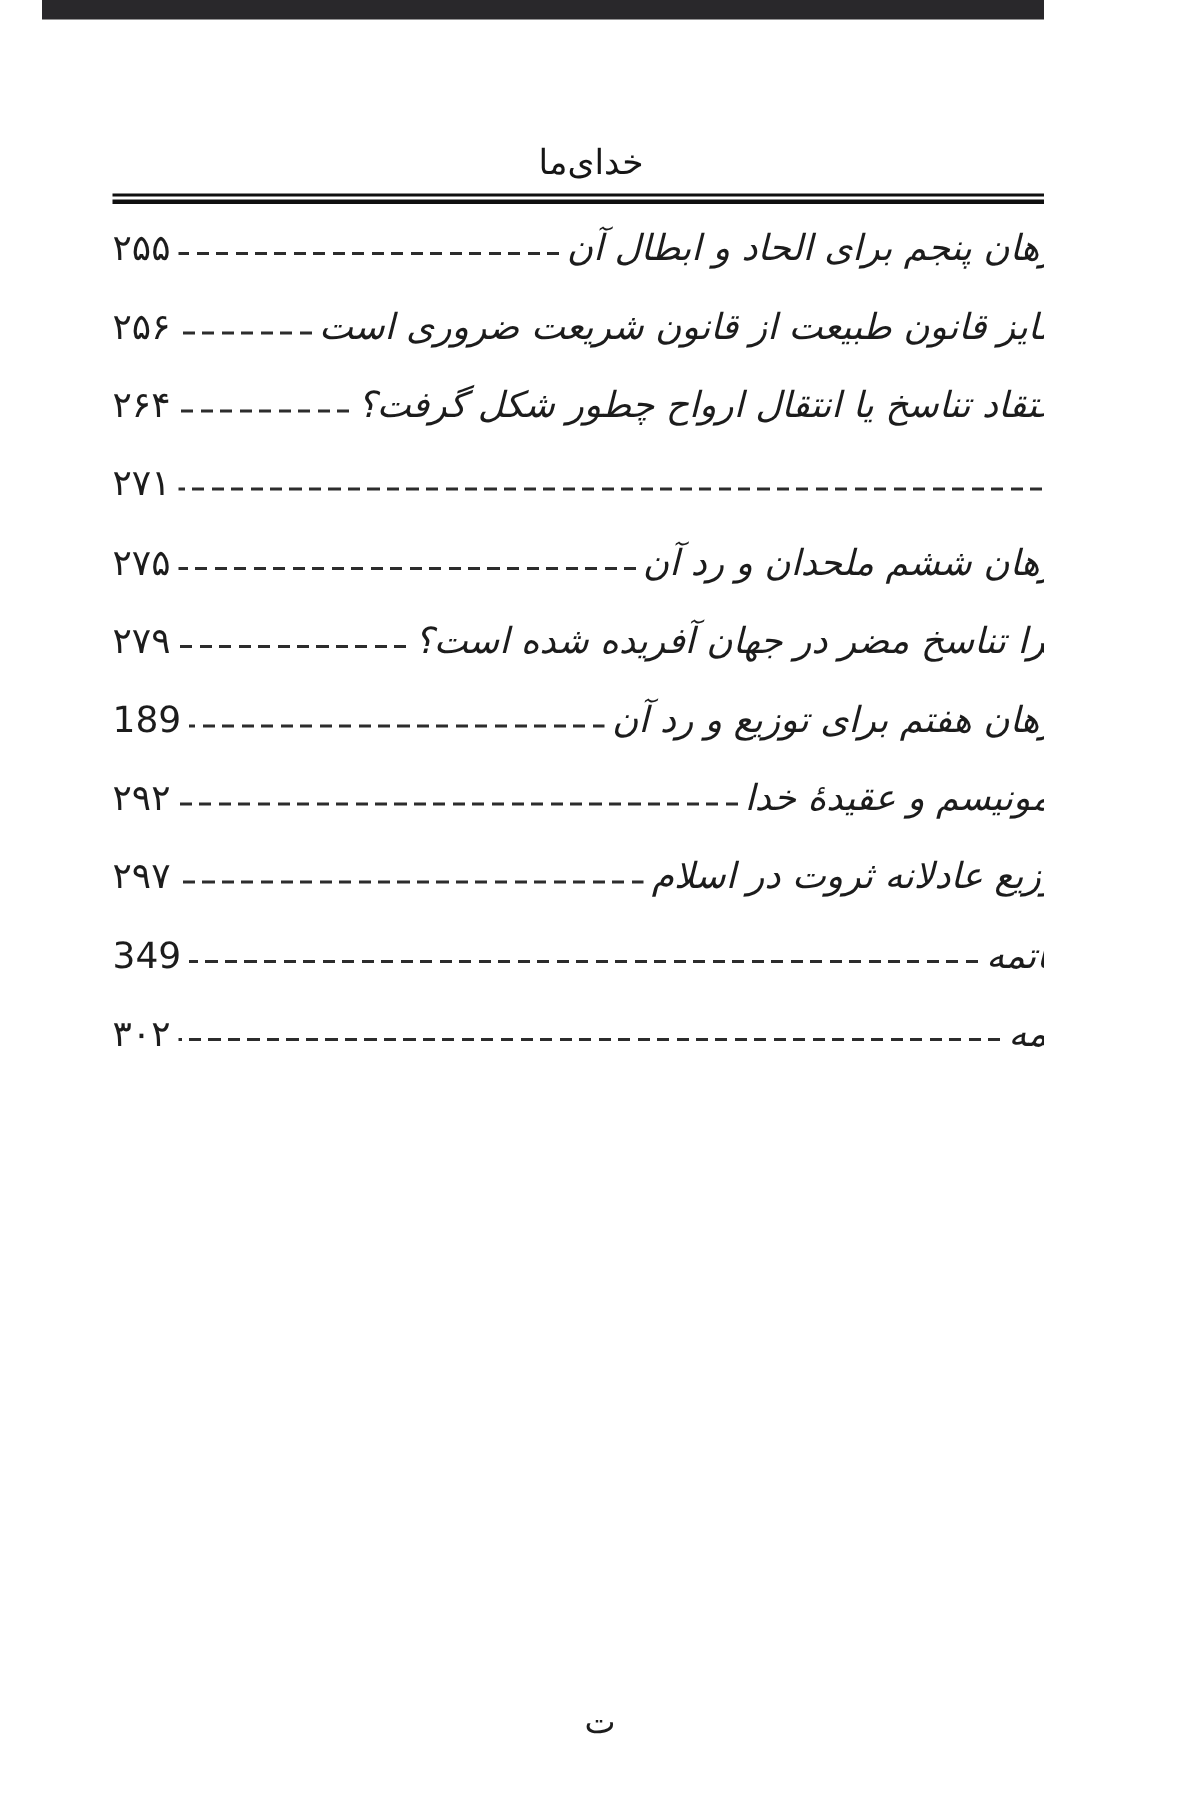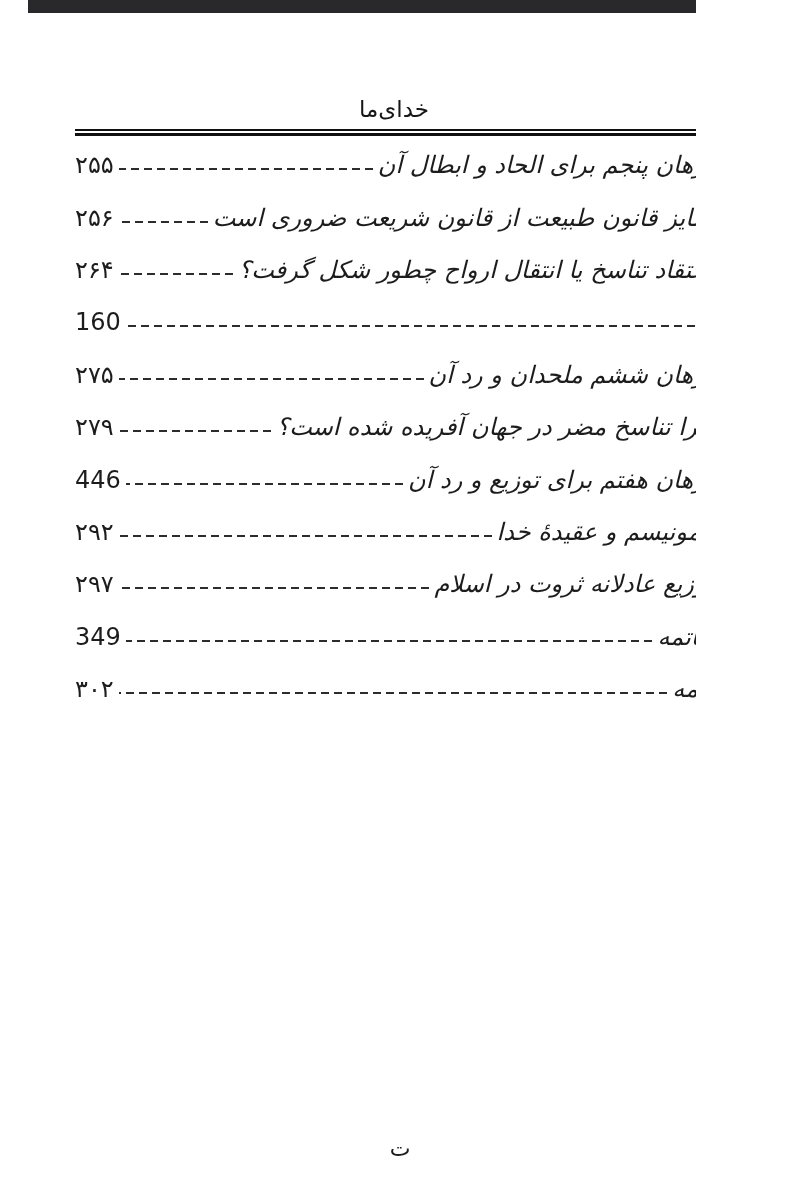--- a/index.html
+++ b/index.html
@@ -95,36 +95,36 @@
         <span class="toc-leader"></span>
         <span class="toc-page">۲۵۶</span>
       </div>
       <div class="toc-row">
         <span class="toc-title">اعتقاد تناسخ یا انتقال ارواح چطور شکل گرفت؟</span>
         <span class="toc-leader"></span>
         <span class="toc-page">۲۶۴</span>
       </div>
       <div class="toc-row">
         <span class="toc-leader"></span>
-        <span class="toc-page">160</span>
+        <span class="toc-page">۲۷۱</span>
       </div>
       <div class="toc-row">
         <span class="toc-title">برهان ششم ملحدان و رد آن</span>
         <span class="toc-leader"></span>
         <span class="toc-page">۲۷۵</span>
       </div>
       <div class="toc-row">
         <span class="toc-title">چرا تناسخ مضر در جهان آفریده شده است؟</span>
         <span class="toc-leader"></span>
         <span class="toc-page">۲۷۹</span>
       </div>
       <div class="toc-row">
         <span class="toc-title">برهان هفتم برای توزیع و رد آن</span>
         <span class="toc-leader"></span>
-        <span class="toc-page">446</span>
+        <span class="toc-page">189</span>
       </div>
       <div class="toc-row">
         <span class="toc-title">کمونیسم و عقیدهٔ خدا</span>
         <span class="toc-leader"></span>
         <span class="toc-page">۲۹۲</span>
       </div>
       <div class="toc-row">
         <span class="toc-title">توزیع عادلانه ثروت در اسلام</span>
         <span class="toc-leader"></span>
         <span class="toc-page">۲۹۷</span>

